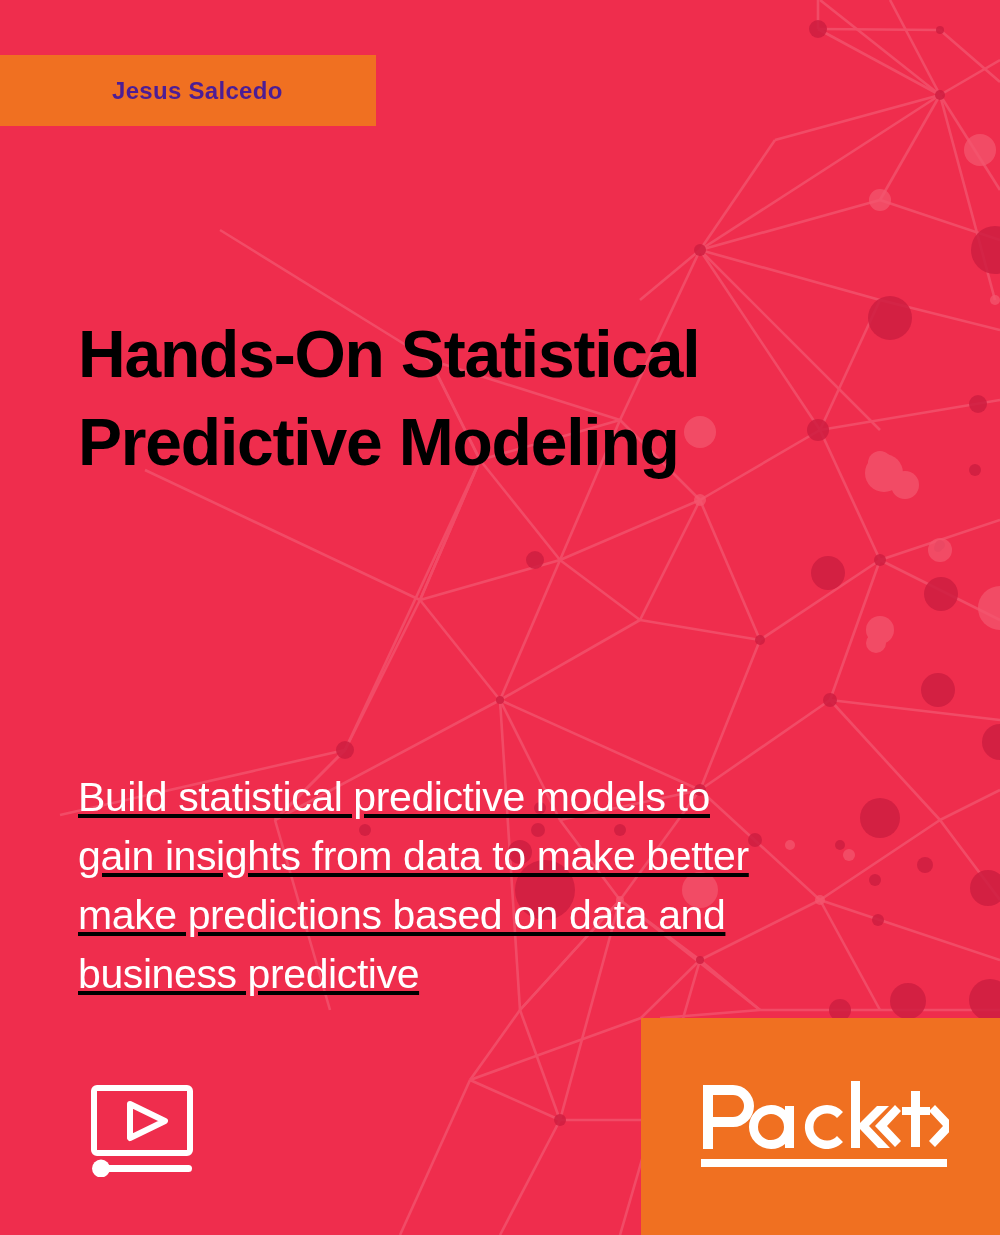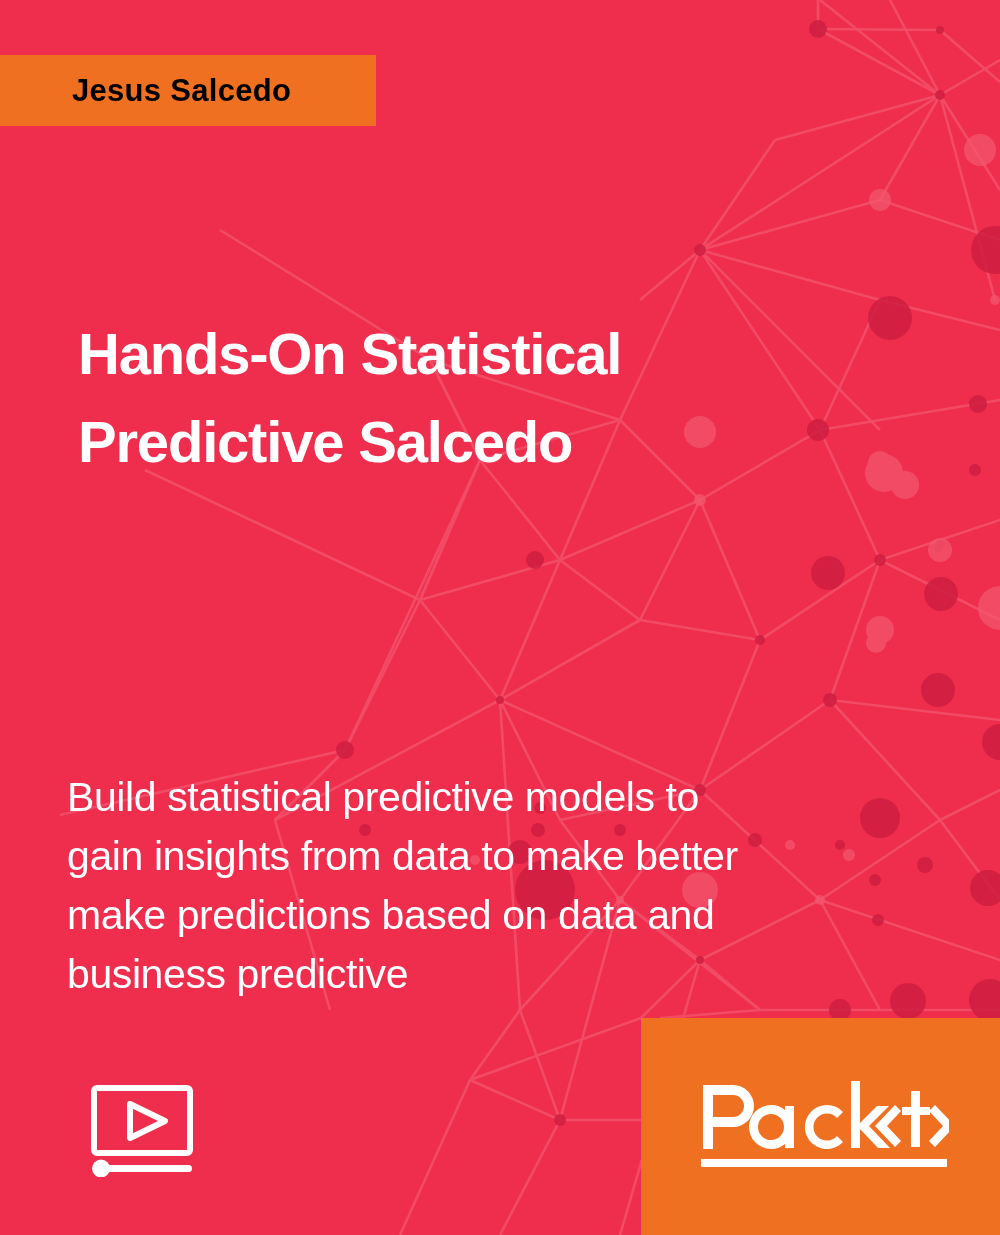--- a/index.html
+++ b/index.html
@@ -30,50 +30,51 @@
     position: absolute;
     left: 0;
     top: 55px;
     width: 376px;
     height: 71px;
     background: #F07021;
     display: flex;
     align-items: center;
   }
   #author-name {
-    color: #000000;
-    font-size: 31px;
+    color: #4c1d95;
+    font-size: 24px;
     font-weight: bold;
     letter-spacing: 0.3px;
-    padding-left: 72px;
+    padding-left: 112px;
     white-space: nowrap;
   }
 
   
   #title-block {
     position: absolute;
     left: 78px;
     top: 310px;
     width: 800px;
   }
   .title-line {
-    color: #ffffff;
-    font-size: 58px;
+    color: #000000;
+    font-size: 66px;
     font-weight: bold;
     line-height: 88px;
     letter-spacing: -1.2px;
     white-space: nowrap;
   }
 
   
   #subtitle-block {
     position: absolute;
-    left: 67px;
+    left: 78px;
     top: 768px;
     width: 820px;
+    text-decoration: underline;
   }
   .subtitle-line {
     color: #ffffff;
     font-size: 41px;
     font-weight: normal;
     line-height: 59px;
     letter-spacing: -0.4px;
     white-space: nowrap;
   }
 
@@ -269,21 +270,21 @@
       <circle cx="790" cy="845" r="5"></circle>
     </g>
   </svg>
 
   <div id="author-banner">
     <span id="author-name">Jesus Salcedo</span>
   </div>
 
   <div id="title-block">
     <div class="title-line">Hands-On Statistical</div>
-    <div class="title-line">Predictive Salcedo</div>
+    <div class="title-line">Predictive Modeling</div>
   </div>
 
   <div id="subtitle-block">
     <div class="subtitle-line">Build statistical predictive models to</div>
     <div class="subtitle-line">gain insights from data to make better</div>
     <div class="subtitle-line">make predictions based on data and</div>
     <div class="subtitle-line">business predictive</div>
   </div>
 
   <svg id="video-icon" viewBox="0 0 104 92" xmlns="http://www.w3.org/2000/svg" aria-hidden="true">

